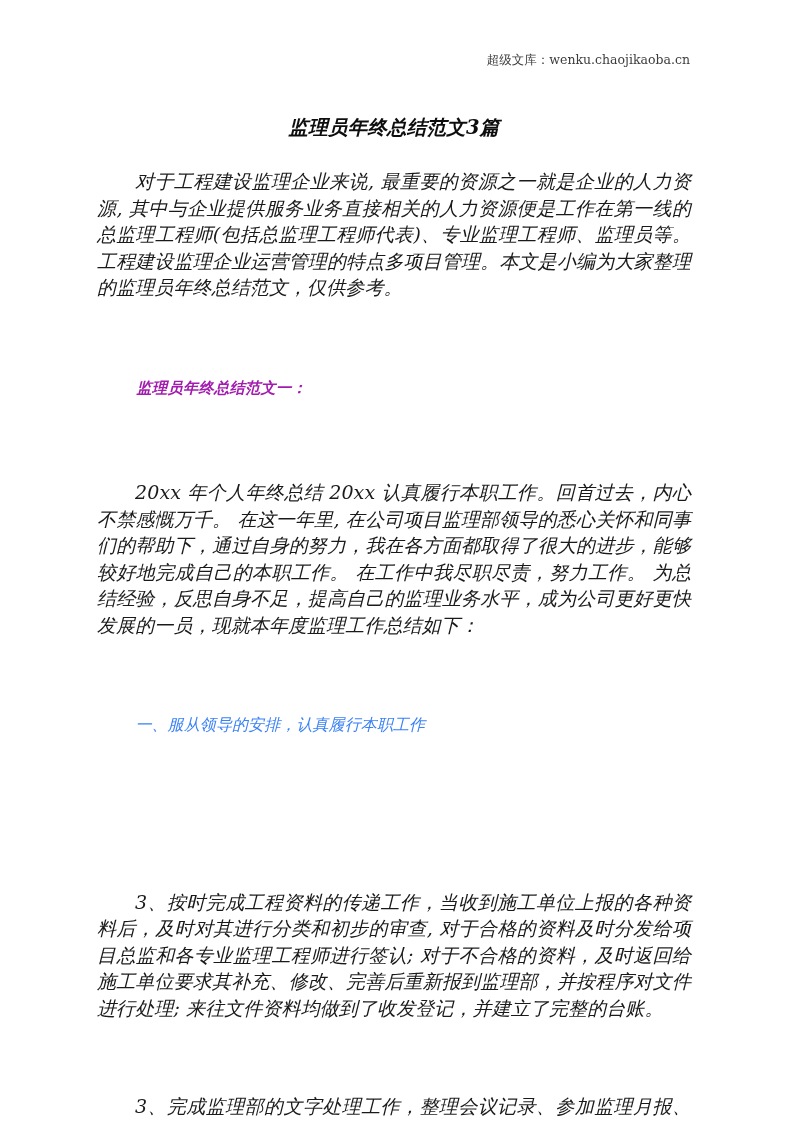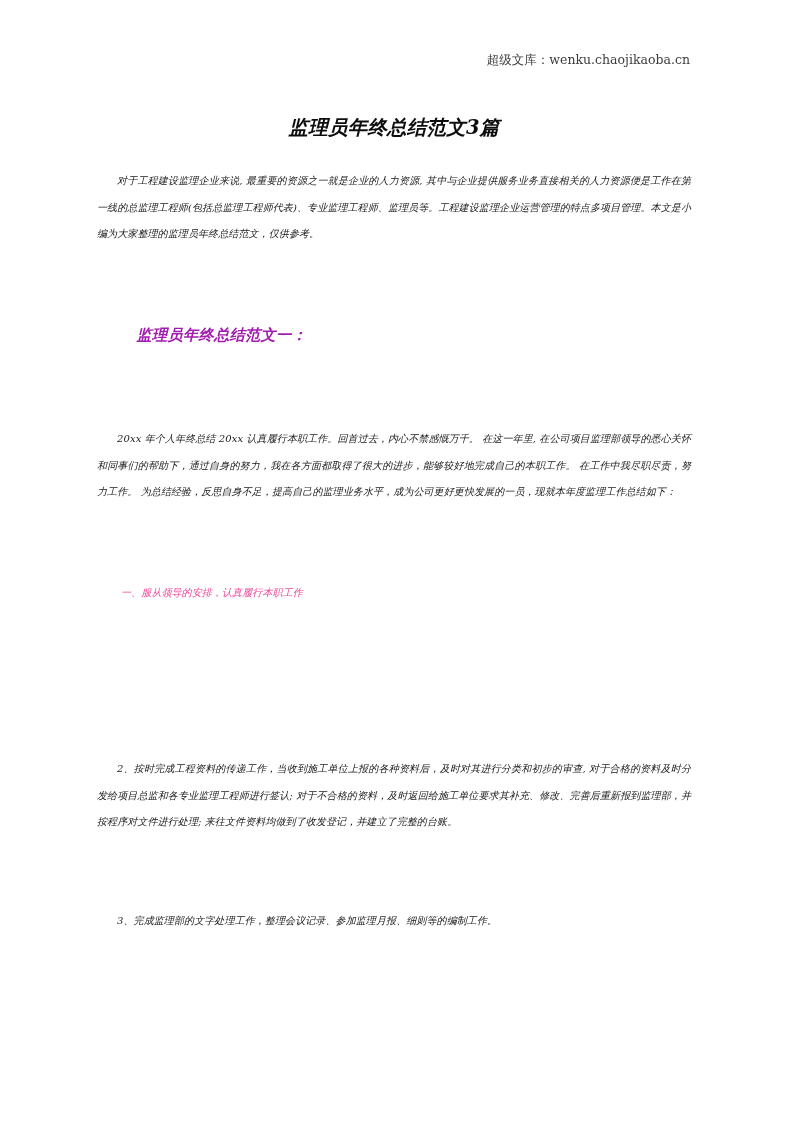--- a/index.html
+++ b/index.html
@@ -52,45 +52,45 @@
     font-size: 19.5px;
     font-weight: bold;
     line-height: 28px;
     text-align: center;
     letter-spacing: 0.2px;
     color: #0d0d0d;
   }
 
   .para {
     margin: 0;
-    font-size: 10px;
+    font-size: 19px;
     line-height: 26.5px;
     text-align: justify;
     text-justify: inter-ideograph;
     text-indent: 2em;
     color: #1a1a1a;
     letter-spacing: 0.1px;
   }
 
   .section-heading {
     margin: 0;
     font-size: 15.2px;
     font-weight: bold;
     line-height: 26.5px;
     text-indent: 2.6em;
     color: #a21caf;
     letter-spacing: 0.3px;
   }
 
   .sub-heading {
     margin: 0;
-    font-size: 10px;
+    font-size: 16px;
     line-height: 26.5px;
     text-indent: 2.4em;
-    color: #ec4899;
+    color: #3b82f6;
     letter-spacing: 0.1px;
   }
 
   
   .gap-intro   { height: 26px; }
   .gap-lg      { height: 74px; }
   .gap-xl      { height: 78px; }
   .gap-md      { height: 72px; }
 </style>
 </head>
@@ -118,20 +118,20 @@
 
     <div class="gap-lg"></div>
 
     <p class="sub-heading">一、服从领导的安排，认真履行本职工作</p>
 
     <div class="gap-xl"></div>
 
 
     <div class="gap-md"></div>
 
-    <p class="para">2、按时完成工程资料的传递工作，当收到施工单位上报的各种资料后，及时对其进行分类和初步的审查, 对于合格的资料及时分发给项目总监和各专业监理工程师进行签认; 对于不合格的资料，及时返回给施工单位要求其补充、修改、完善后重新报到监理部，并按程序对文件进行处理; 来往文件资料均做到了收发登记，并建立了完整的台账。</p>
+    <p class="para">3、按时完成工程资料的传递工作，当收到施工单位上报的各种资料后，及时对其进行分类和初步的审查, 对于合格的资料及时分发给项目总监和各专业监理工程师进行签认; 对于不合格的资料，及时返回给施工单位要求其补充、修改、完善后重新报到监理部，并按程序对文件进行处理; 来往文件资料均做到了收发登记，并建立了完整的台账。</p>
 
     <div class="gap-md"></div>
 
     <p class="para">3、完成监理部的文字处理工作，整理会议记录、参加监理月报、细则等的编制工作。</p>
 
   </div>
 </div>
 
 </body></html>

